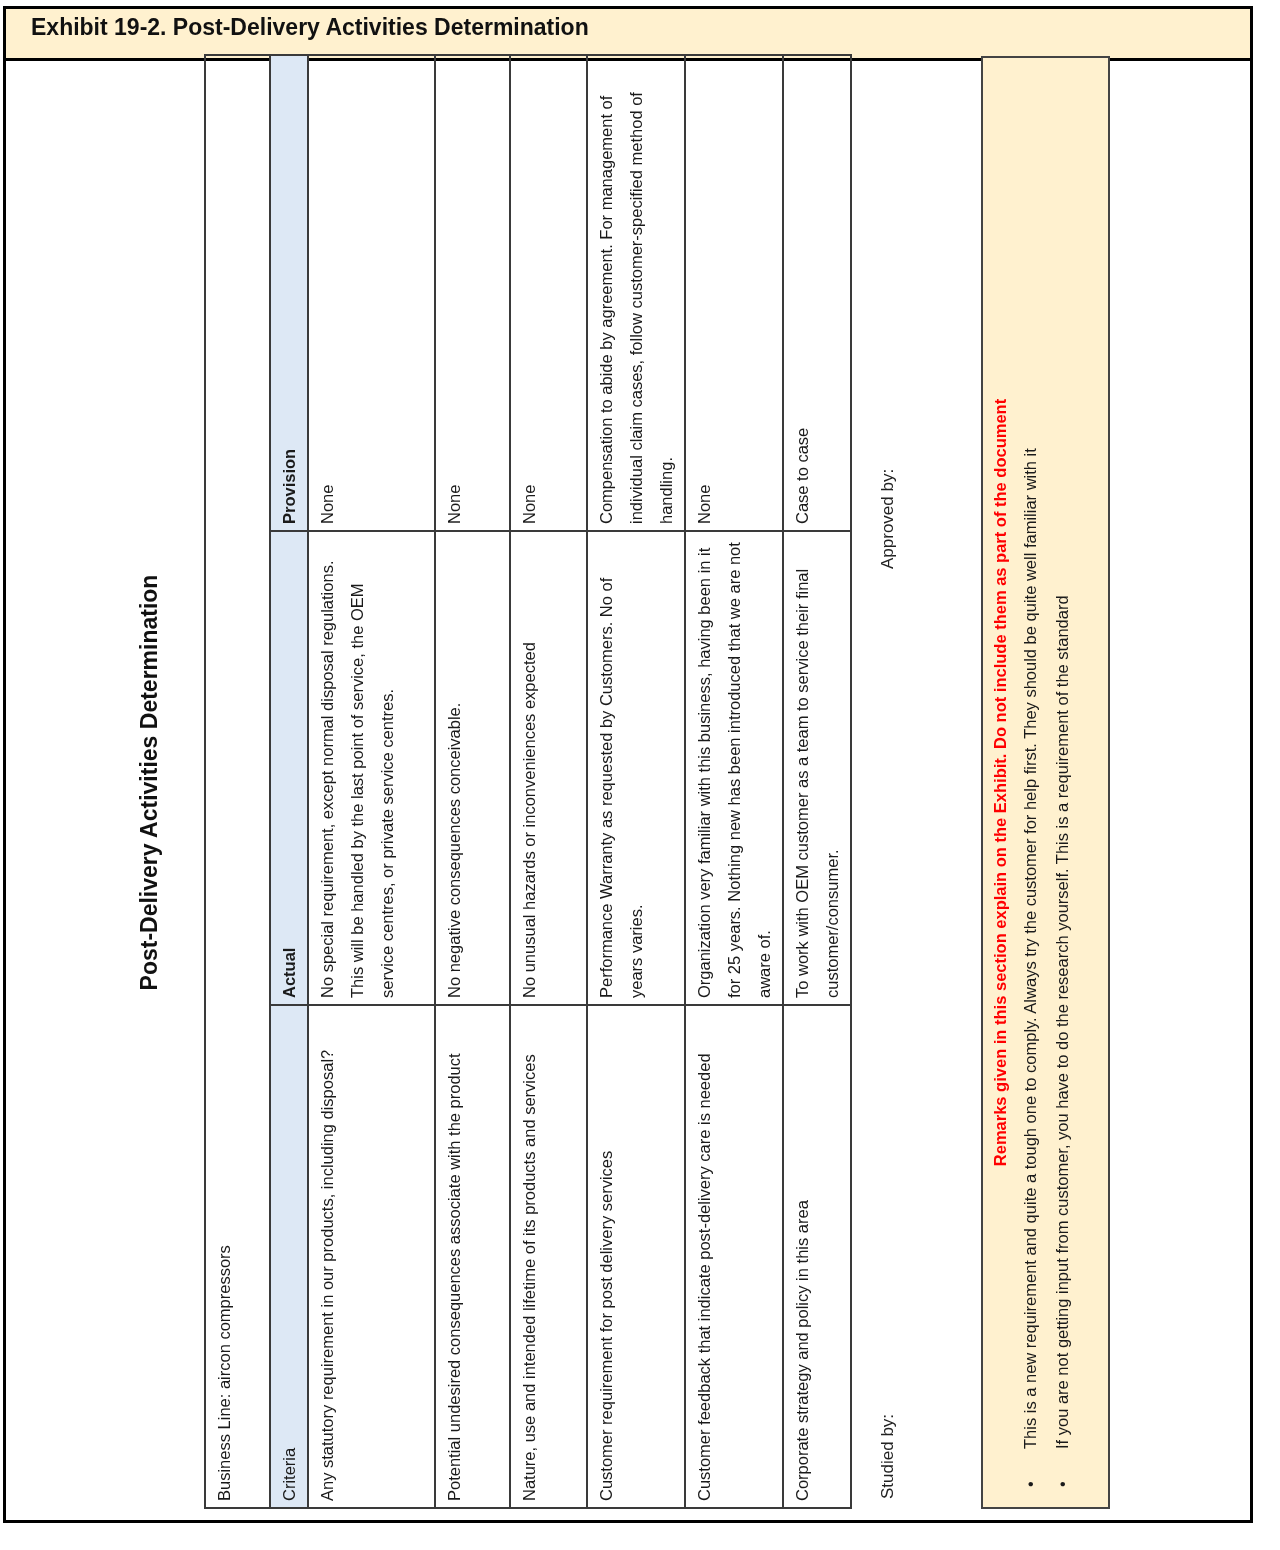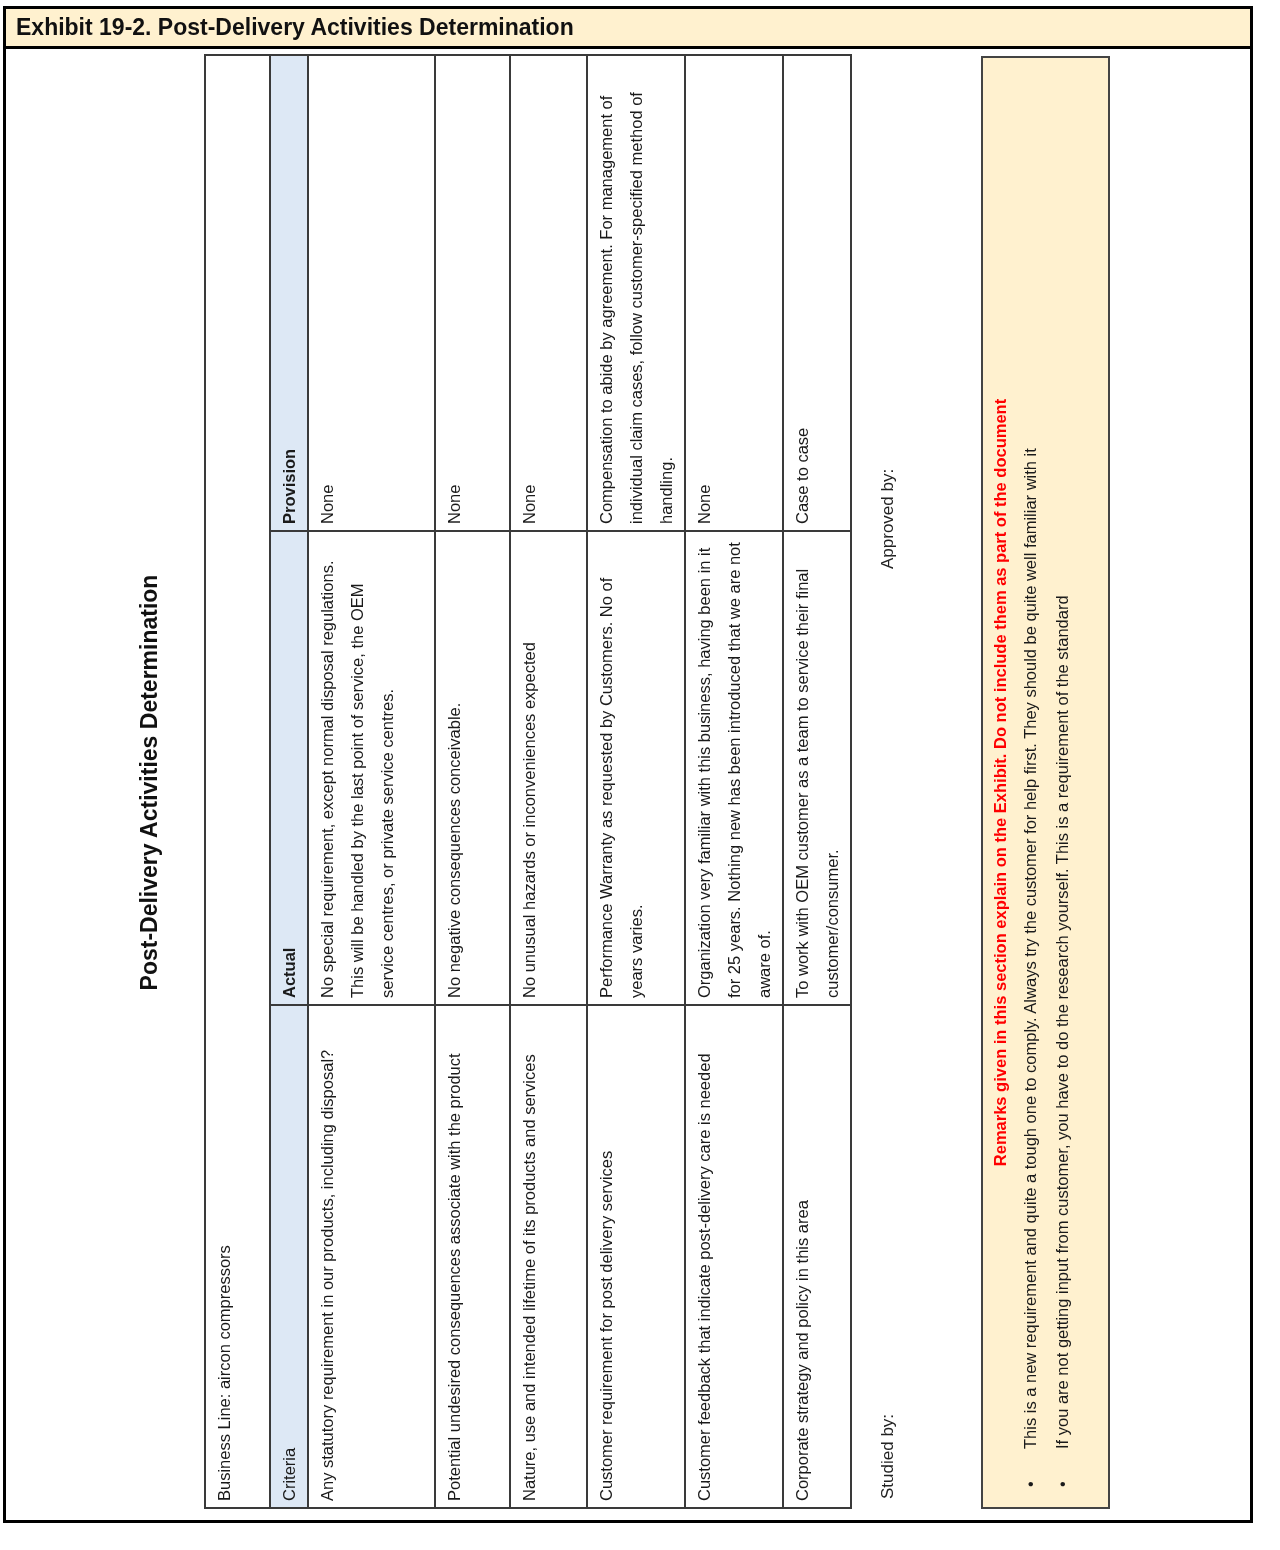--- a/index.html
+++ b/index.html
@@ -1,23 +1,23 @@
 <!DOCTYPE html>
 <html><head>
 <meta charset="utf-8">
 <style>
   html, body { margin: 0; padding: 0; background: #ffffff; }
   body { width: 1280px; height: 1550px; position: relative; overflow: hidden;
          font-family: "Liberation Sans", "DejaVu Sans", sans-serif; color: #1a1a1a; }
 
   .frame { position: absolute; left: 3px; top: 6px; width: 1250px; height: 1517px;
            border: 3px solid #000; box-sizing: border-box; }
-  .exhibit-header { position: absolute; left: 0; top: 0; right: 0; height: 40px;
+  .exhibit-header { position: absolute; left: 0; top: 0; right: 0; height: 52px;
            background: #fff1cf; border-bottom: 3px solid #000; box-sizing: border-box;
-           font-weight: bold; font-size: 23px; line-height: 37px; padding-left: 10px; color: #111; }
+           font-weight: bold; font-size: 23px; line-height: 37px; padding-left: 25px; color: #111; }
 
   
   .page { position: absolute; left: 130px; top: 1509px; width: 1453px; height: 980px;
           transform-origin: top left; transform: rotate(-90deg); }
 
   .doc-title { position: absolute; left: 0; top: 6px; width: 100%; text-align: center;
                font-weight: bold; font-size: 23px; color: #111; }
 
   table.criteria { position: absolute; left: 0; top: 74px; width: 1453px;
                    border-collapse: collapse; table-layout: fixed; font-size: 16.5px; }

